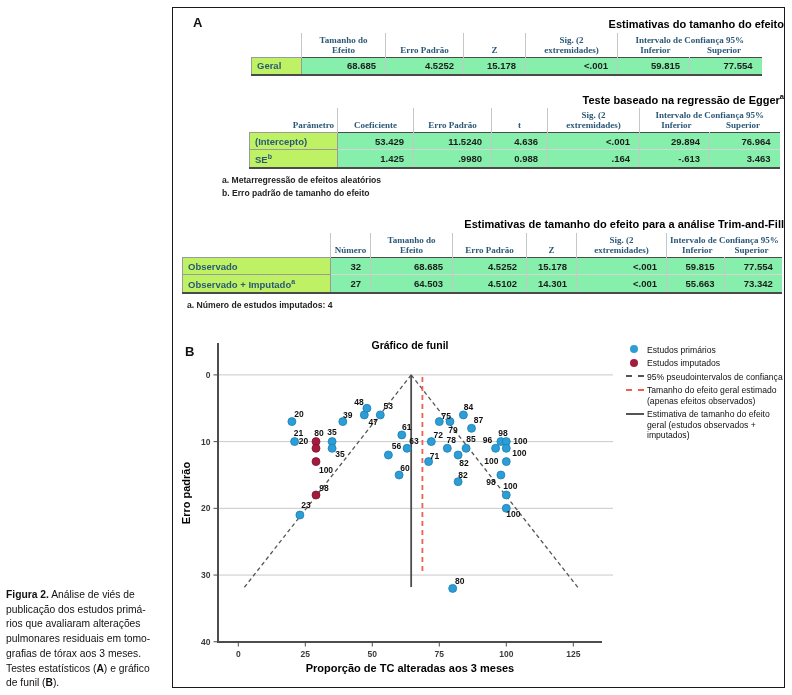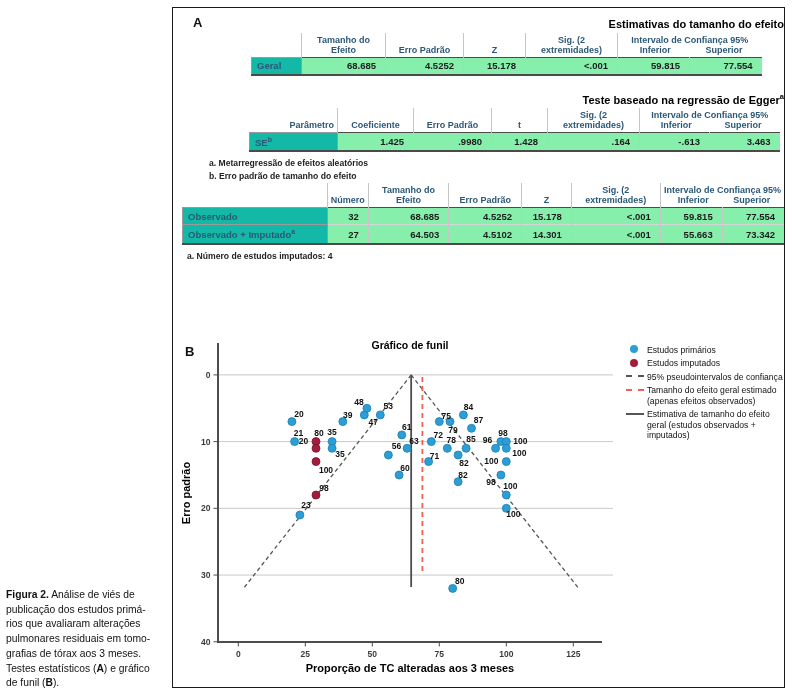--- a/index.html
+++ b/index.html
@@ -18,36 +18,36 @@
              margin:16px 0 3px 0;}
   .tbl-title.first{margin-top:8px;}
   .tbl-title sup{font-size:7.5px;}
   .tbl-holder table{border-collapse:collapse;table-layout:fixed;
                     border-bottom:2px solid #4a4a4a;}
   .tbl-holder{line-height:normal;}
   #holder-0{margin-left:78px;}
   #holder-1{margin-left:76px;}
   #holder-2{margin-left:9px;}
   th{color:#2b5877;font-weight:bold;font-size:9px;text-align:center;
-     vertical-align:bottom;padding:2px 3px;white-space:pre-line;}
+     vertical-align:bottom;padding:2px 3px;white-space:pre-line;font-family:Liberation Serif, serif;}
   thead tr{border-bottom:1.5px solid #4a4a4a;}
   th:not(:first-child){border-left:1px solid #c6c6c6;}
   th.stub-h{text-align:right;}
   .ci-span{white-space:nowrap;text-align:center;}
   .ci-cols{display:flex;}
   .ci-cols span{flex:1;text-align:center;}
   td{font-size:9.5px;font-weight:bold;color:#1c1c1c;text-align:right;
      padding:2.5px 9px 2.5px 4px;background:#86efac;}
   td:not(:first-child){border-left:1px solid #c6c6c6;}
   tbody tr + tr td{border-top:1px solid #d6d6d6;}
-  td.stub{background:#14b8a6;color:#2b5877;text-align:left;
+  td.stub{background:#bef264;color:#2b5877;text-align:left;
           border:1px solid #9a9a9a;padding-left:5px;}
   td sup,th sup{font-size:7px;}
   .tbl-footnotes{margin-top:5px;}
-  #fn-1{margin-left:36px;}
+  #fn-1{margin-left:49px;}
   #fn-2{margin-left:14px;}
   .fn-line{font-size:8.6px;font-weight:bold;color:#222;line-height:13px;}
 
   
   #funnel{position:absolute;left:0;top:323px;}
   .ptl{font:bold 8.5px "Liberation Sans",sans-serif;fill:#111;}
   .tick{font:bold 8.5px "Liberation Sans",sans-serif;fill:#3a3a3a;}
   .plot-title{font:bold 10.5px "Liberation Sans",sans-serif;fill:#000;}
   .axis-title{font:bold 11px "Liberation Sans",sans-serif;fill:#000;}
 
@@ -146,38 +146,50 @@
               <th class="colh">Coeficiente</th>
               <th class="colh">Erro Padrão</th>
               <th class="colh">t</th>
               <th class="colh">Sig. (2
 extremidades)</th>
               <th class="ci-th" colspan="2"><div class="ci-span">Intervalo de Confiança 95%</div><div class="ci-cols"><span>Inferior</span><span>Superior</span></div></th>
             </tr>
           </thead>
           <tbody>
             <tr>
+              <td class="stub">(Intercepto)</td>
+              <td class="val">53.429</td>
+              <td class="val">11.5240</td>
+              <td class="val">4.636</td>
+              <td class="val">&lt;.001</td>
+              <td class="val">29.894</td>
+              <td class="val">76.964</td>
+            </tr>
+            <tr>
               <td class="stub">SE<sup>b</sup></td>
               <td class="val">1.425</td>
               <td class="val">.9980</td>
-              <td class="val">1.428</td>
+              <td class="val">0.988</td>
               <td class="val">.164</td>
               <td class="val">-.613</td>
               <td class="val">3.463</td>
             </tr>
           </tbody>
         </table>
       </div>
     <div class="tbl-footnotes" id="fn-1">
         <div class="fn-line">a. Metarregressão de efeitos aleatórios</div>
         <div class="fn-line">b. Erro padrão de tamanho do efeito</div>
       </div>
   </div>
 
   <div class="tbl-block">
+    <div class="tbl-title">
+      <span>Estimativas de tamanho do efeito para a análise Trim-and-Fill</span><sup></sup>
+    </div>
     <div class="tbl-holder" id="holder-2">
         <table>
           <colgroup>
             <col style="width: 148px;">
             <col style="width: 40px;">
             <col style="width: 82px;">
             <col style="width: 74px;">
             <col style="width: 50px;">
             <col style="width: 90px;">
             <col style="width: 56px;">

